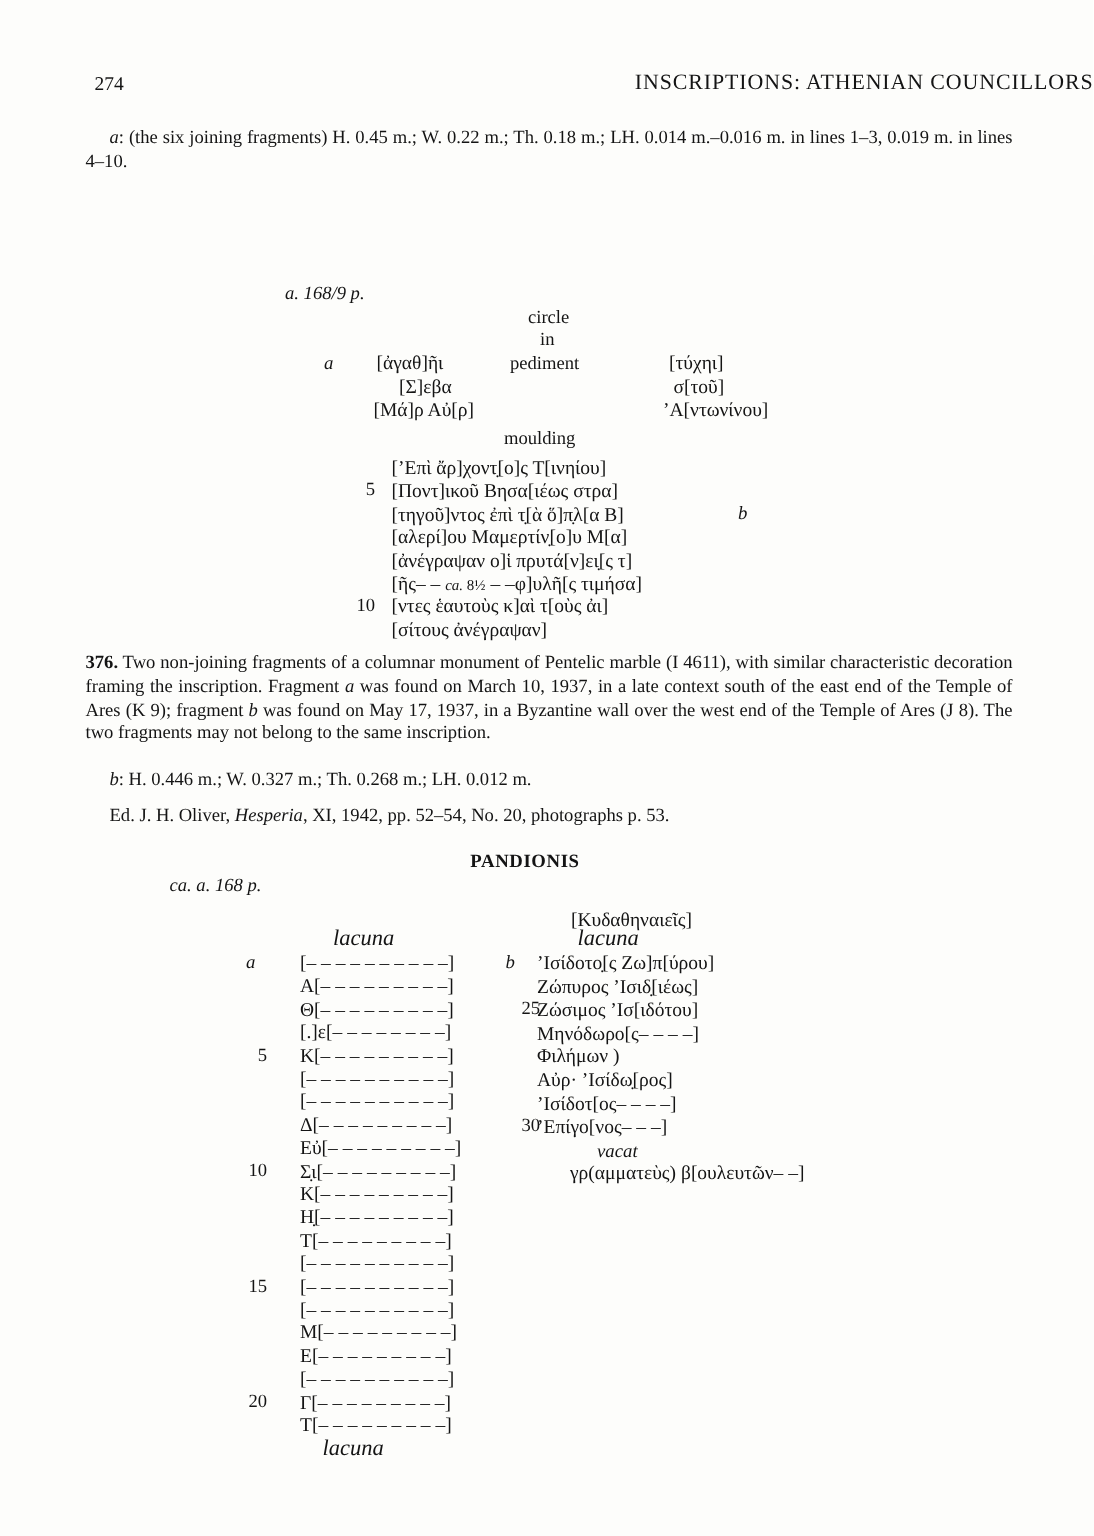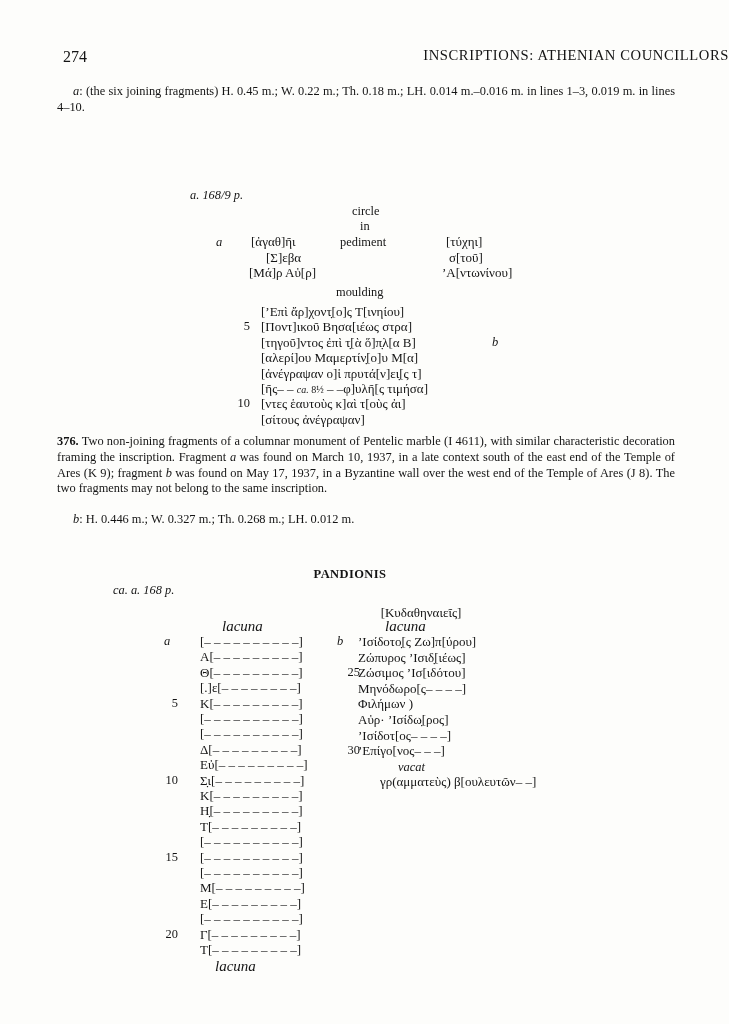--- a/index.html
+++ b/index.html
@@ -2,21 +2,21 @@
 <html><head>
 <meta charset="utf-8">
 <style>
   html,body{margin:0;padding:0;background:#ffffff;}
   .page{
     position:relative;width:729px;height:1024px;background:#fdfdfb;
     font-family:"Liberation Serif","DejaVu Serif",serif;color:#141414;
     overflow:hidden;
   }
   .abs{position:absolute;white-space:nowrap;}
-  .pagenum{top:48px;left:63px;font-size:16px;}
+  .pagenum{top:48px;left:63px;font-size:13px;}
   .title{top:47px;left:0;right:0;text-align:right;font-size:14.6px;letter-spacing:0.6px;white-space:nowrap;position:absolute;}
   .para{position:absolute;left:57px;width:618px;font-size:12.4px;line-height:15.8px;text-align:justify;margin:0;}
   .indent{text-indent:16px;}
   .it{font-style:italic;}
   .bd{font-weight:bold;}
   .sm{font-size:10px;}
   .greek{font-size:13px;}
   .label-it{font-style:italic;font-size:12.5px;}
   .centerword{font-size:12.4px;}
   .smallhead{font-size:12.5px;font-weight:bold;letter-spacing:0.4px;}
@@ -67,20 +67,21 @@
       <div class="gl" style="top: 30.8px;"><span class="num"></span><span class="txt">[τηγοῦ]ντος ἐπὶ τ̣[ὰ ὅ]π̣λ[α Β]</span><span class="side">b</span></div>
       <div class="gl" style="top: 46.2px;"><span class="num"></span><span class="txt">[αλερί]ου Μαμερτίν̣[ο]υ Μ[α]</span></div>
       <div class="gl" style="top: 61.6px;"><span class="num"></span><span class="txt">[ἀνέγραψαν ο]ἱ πρυτά[ν]ει̣[ς τ]</span></div>
       <div class="gl" style="top: 77px;"><span class="num"></span><span class="txt"><span>[ῆς– – </span><span class="it sm">ca.</span><span class="sm"> 8½</span><span> – –φ]υλῆ[ς τιμήσα]</span></span></div>
       <div class="gl" style="top: 92.4px;"><span class="num">10</span><span class="txt">[ντες ἑαυτοὺς κ]αὶ τ[οὺς ἀι]</span></div>
       <div class="gl" style="top: 107.8px;"><span class="num"></span><span class="txt">[σίτους ἀνέγραψαν]</span></div>
     </div>
 
   <p class="para" style="top:434px"><span class="bd">376.</span><span> Two non-joining fragments of a columnar monument of Pentelic marble (I 4611), with similar characteristic decoration framing the inscription. Fragment </span><span class="it">a</span><span> was found on March 10, 1937, in a late context south of the east end of the Temple of Ares (K 9); fragment </span><span class="it">b</span><span> was found on May 17, 1937, in a Byzantine wall over the west end of the Temple of Ares (J 8). The two fragments may not belong to the same inscription.</span></p>
   <p class="para indent" style="top:512px"><span class="it">b</span><span>: H. 0.446 m.; W. 0.327 m.; Th. 0.268 m.; LH. 0.012 m.</span></p>
+  <p class="para indent" style="top:536px"><span>Ed. J. H. Oliver, </span><span class="it">Hesperia</span><span>, XI, 1942, pp. 52–54, No. 20, photographs p. 53.</span></p>
 
   <div class="abs smallhead" style="top:567px;left:280px;width:140px;text-align:center">PANDIONIS</div>
   <div class="abs label-it" style="top:583px;left:113px;font-size:12.4px"><span class="it">ca. a.</span><span> 168 </span><span class="it">p</span><span>.</span></div>
 
   <div class="abs greek" style="top:605px;left:363px;width:116px;text-align:center">[Κυδαθηναιεῖς]</div>
   <div class="abs lacuna" style="top:618px;left:222px">lacuna</div>
   <div class="abs lacuna" style="top:618px;left:385px">lacuna</div>
 
   <div class="abs label-it" style="top:634px;left:164px">a</div>
   <div class="abs label-it" style="top:634px;left:337px">b</div>

